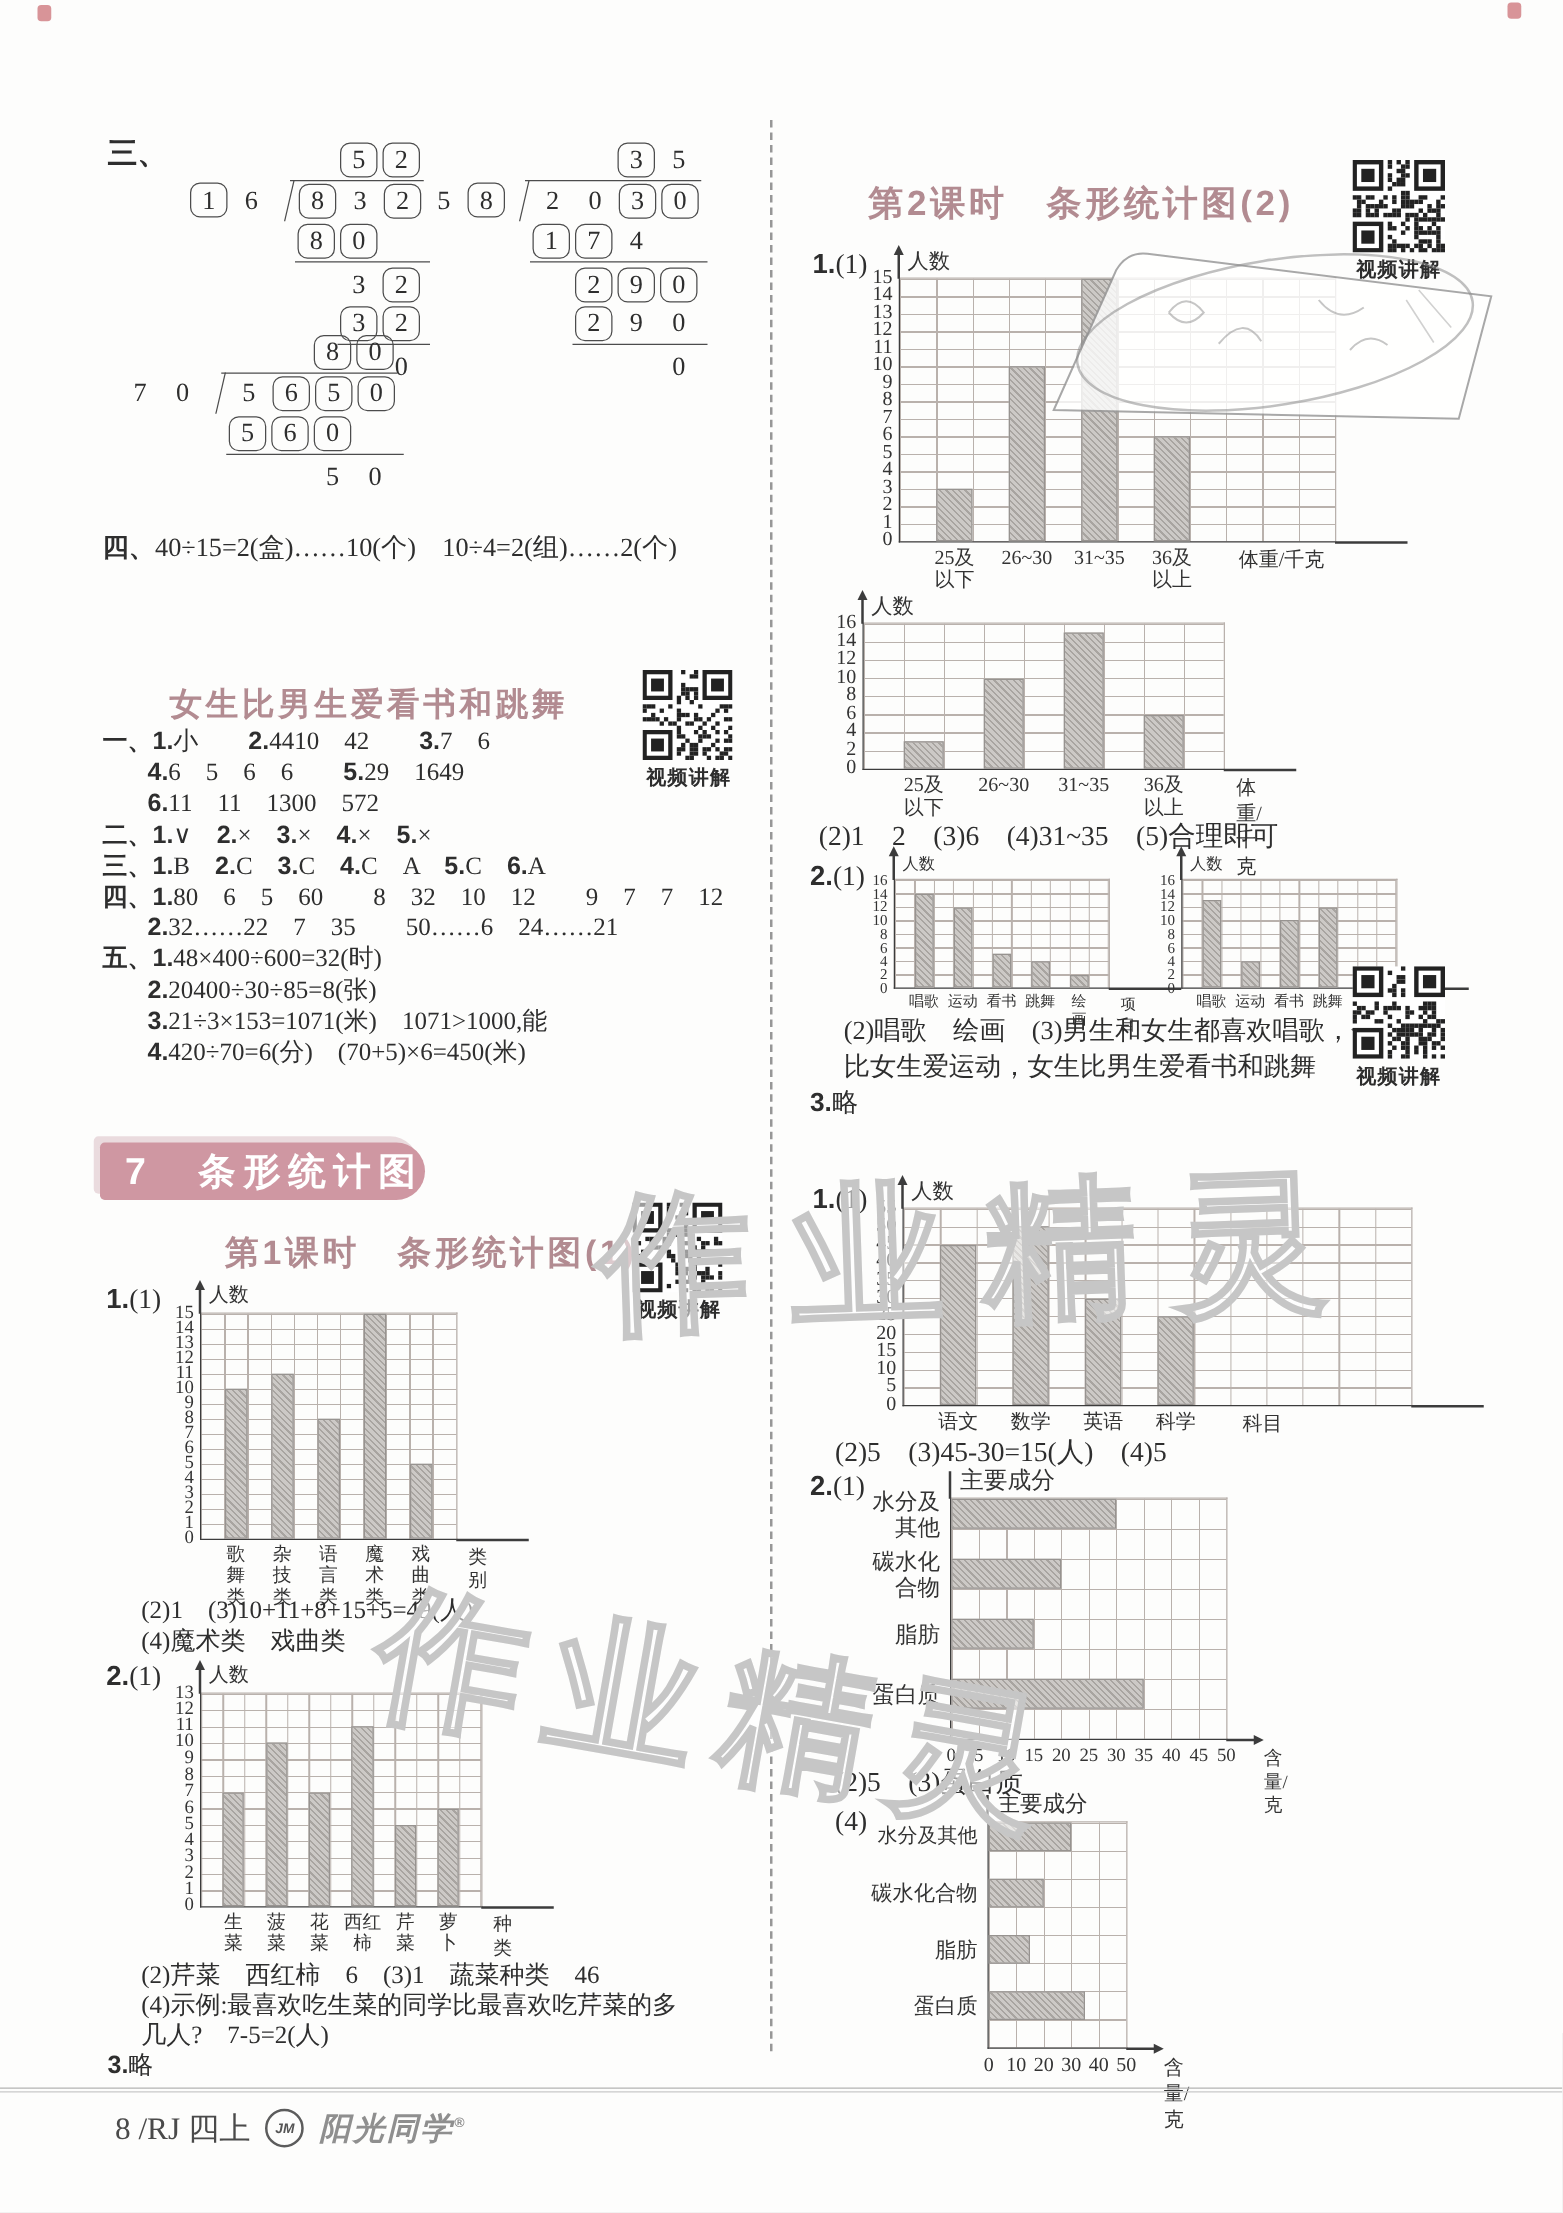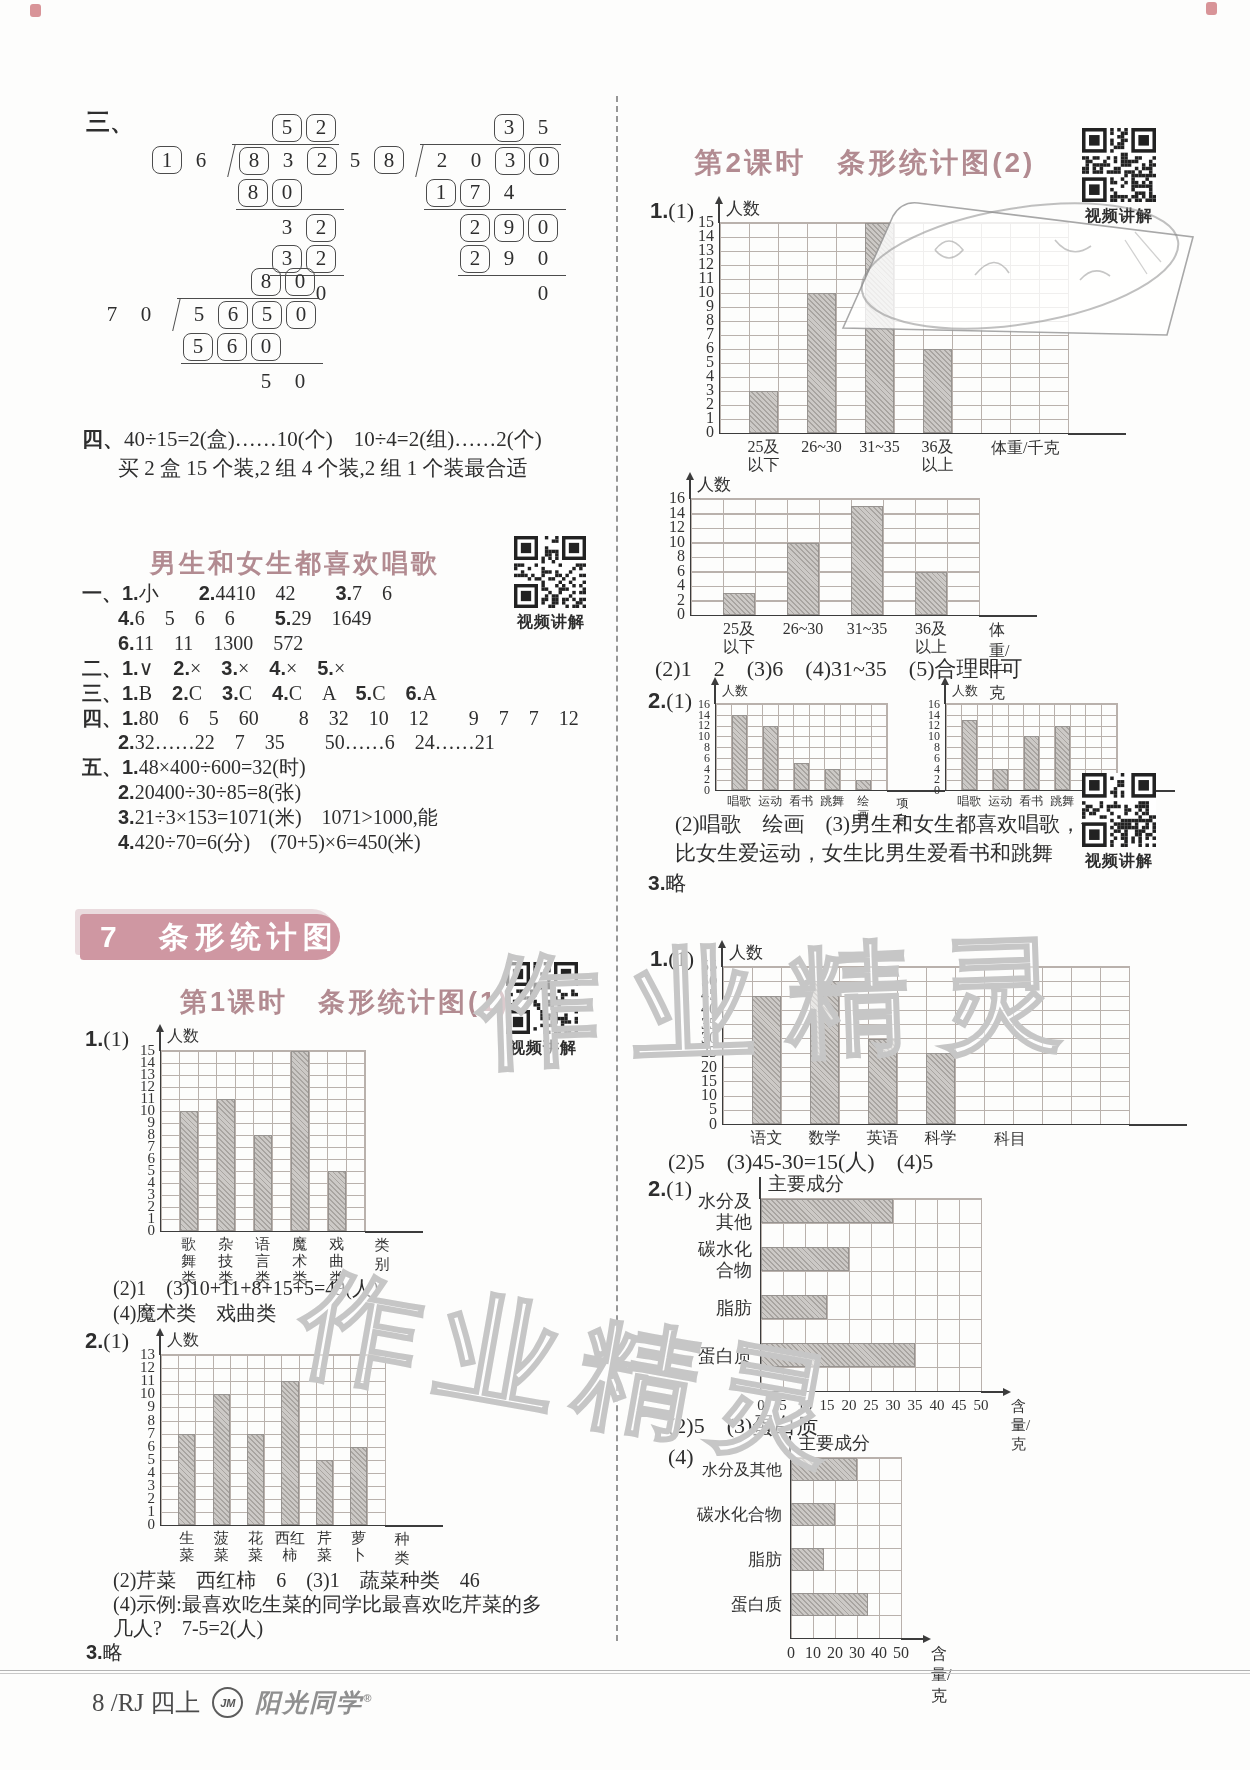--- a/index.html
+++ b/index.html
@@ -251,24 +251,23 @@
       <div class="drow" style="margin-left: 154px;">
         <span style="display: inline-flex;">
           <span class="dc">5</span>
           <span class="dc">0</span>
         </span>
       </div>
     </div>
 
   <div class="abs tlines" style="left:82px;top:424px;font-size:21px;line-height:29px;">
       <div class="tline ind0"><b>四、</b>40÷15=2(盒)……10(个)　10÷4=2(组)……2(个)</div>
-      <div class="tline ind1">买 2 盒 15 个装,2 组 4 个装,2 组 1 个装最合适</div>
-    </div>
-
-  <div class="abs lesson-title" style="left:90px;top:546px;width:410px;font-size:26px;">男生和女生都喜欢唱歌</div>
+    </div>
+
+  <div class="abs lesson-title" style="left:90px;top:546px;width:410px;font-size:26px;">女生比男生爱看书和跳舞</div>
 
   <div class="qr" style="left:514px;top:536px;width:72px;height:72px;"><svg width="72px" height="72px">
         <rect x="0" y="0" width="72" height="72" fill="#fff"></rect>
         <rect x="30.857142857142854" y="0" width="3.4285714285714284" height="3.4285714285714284" fill="#222"></rect>
         <rect x="41.14285714285714" y="0" width="3.4285714285714284" height="3.4285714285714284" fill="#222"></rect>
         <rect x="37.714285714285715" y="3.4285714285714284" width="3.4285714285714284" height="3.4285714285714284" fill="#222"></rect>
         <rect x="41.14285714285714" y="3.4285714285714284" width="3.4285714285714284" height="3.4285714285714284" fill="#222"></rect>
         <rect x="30.857142857142854" y="10.285714285714285" width="3.4285714285714284" height="3.4285714285714284" fill="#222"></rect>
         <rect x="30.857142857142854" y="13.714285714285714" width="3.4285714285714284" height="3.4285714285714284" fill="#222"></rect>
         <rect x="34.285714285714285" y="13.714285714285714" width="3.4285714285714284" height="3.4285714285714284" fill="#222"></rect>

